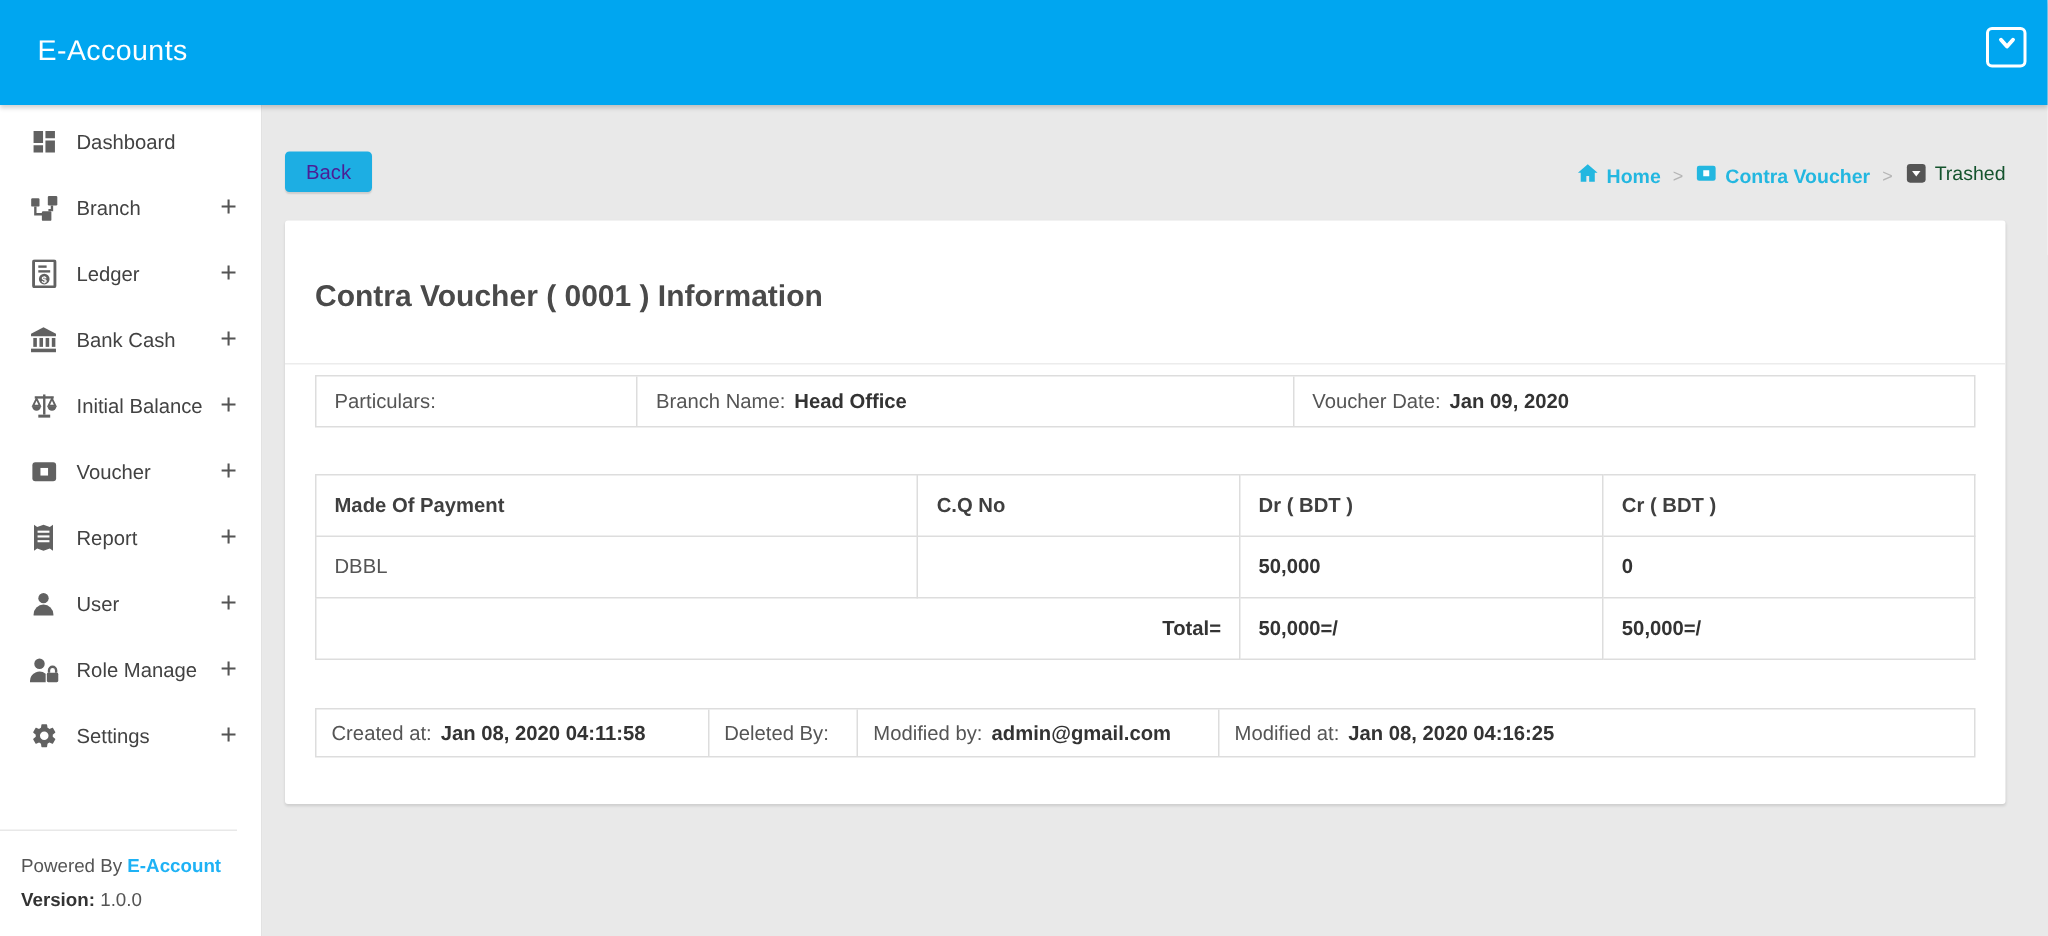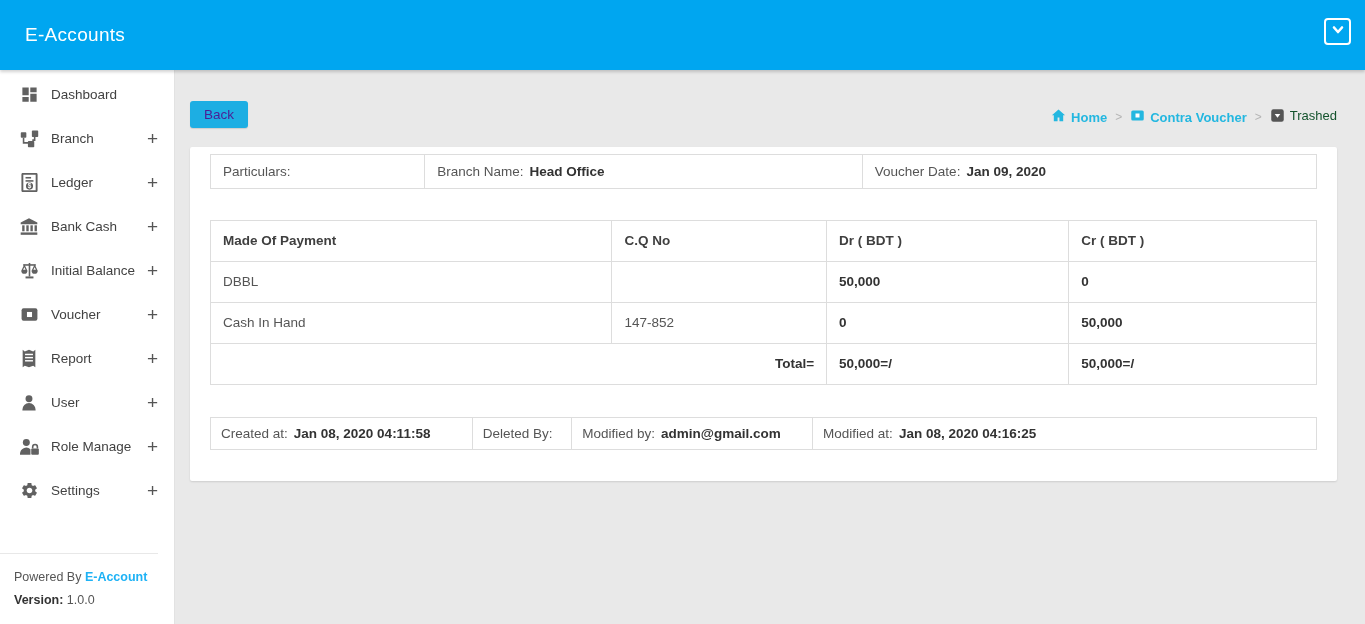--- a/index.html
+++ b/index.html
@@ -262,20 +262,23 @@
               <rect x="2" y="2" width="20" height="20" rx="3.5"></rect>
               <polygon points="7.5,9.5 16.5,9.5 12,15.5" fill="#fff"></polygon>
             </svg>
         </span>
         <span>Trashed</span>
       </span>
     </div>
   </div>
 
   <div class="card">
+    <div class="card-title-wrap">
+      <div class="card-title">Contra Voucher ( 0001 ) Information</div>
+    </div>
 
     <div class="card-body">
 
       <div class="strip info-strip">
         <div class="strip-cell c1">
           <span>Particulars:</span><b></b>
         </div>
         <div class="strip-cell c0">
           <span>Branch Name:</span><b>Head Office</b>
         </div>
@@ -300,26 +303,20 @@
           </tr>
         </thead>
         <tbody>
           <tr>
             <td>DBBL</td>
             <td></td>
             <td class="num">50,000</td>
             <td class="num">0</td>
           </tr>
           <tr>
-            <td>Cash In Hand</td>
-            <td>147-852</td>
-            <td class="num">0</td>
-            <td class="num">50,000</td>
-          </tr>
-          <tr>
             <td class="total-label" colspan="2">Total=</td>
             <td class="num">50,000=/</td>
             <td class="num">50,000=/</td>
           </tr>
         </tbody>
       </table>
 
       <div class="strip meta-strip">
         <div class="strip-cell m1">
           <span>Created at:</span><b>Jan 08, 2020 04:11:58</b>

